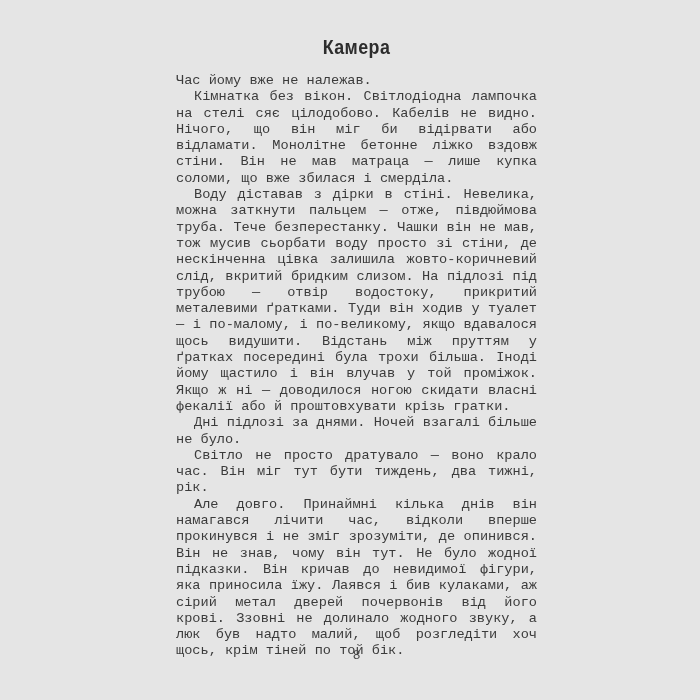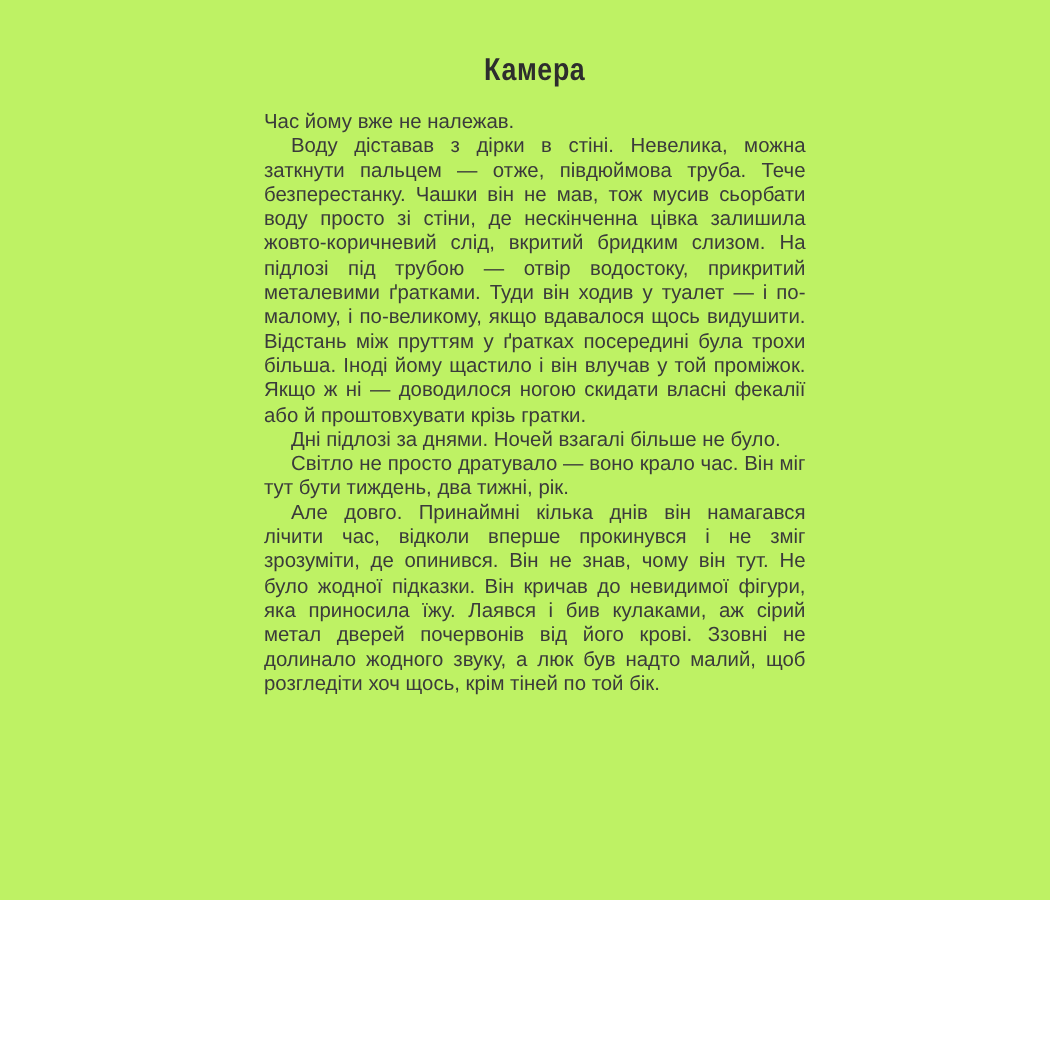--- a/index.html
+++ b/index.html
@@ -3,22 +3,22 @@
 <meta charset="utf-8">
 <style>
   html, body {
     margin: 0;
     padding: 0;
     background: #ffffff;
   }
   .page {
     position: relative;
     width: 700px;
-    height: 600px;
-    background: #bef264;
+    height: 700px;
+    background: #e5e5e5;
     overflow: hidden;
   }
   .text-block {
     position: absolute;
     left: 176px;
     top: 35px;
     width: 361px;
   }
   .chapter-title {
     margin: 0 0 14px 0;
@@ -26,21 +26,21 @@
     font-family: "Liberation Sans", sans-serif;
     font-weight: bold;
     font-size: 21px;
     line-height: 24px;
     color: #2d2d2d;
     transform: scaleX(0.85);
     transform-origin: 50% 50%;
     letter-spacing: 0.5px;
   }
   .body-text {
-    font-family: Liberation Sans, sans-serif;
+    font-family: Liberation Mono, monospace;
     font-size: 13.6px;
     line-height: 16.3px;
     color: #3b3b3b;
     text-align: justify;
     hyphens: auto;
     -webkit-hyphens: auto;
   }
   .body-text p {
     margin: 0;
     padding: 0;
@@ -61,20 +61,21 @@
   }
 </style>
 </head>
 <body>
 
 <div class="page">
   <div class="text-block">
     <h1 class="chapter-title">Камера</h1>
     <div class="body-text" lang="uk">
       <p class="first">Час йому вже не належав.</p>
+      <p>Кімнатка без вікон. Світлодіодна лампочка на стелі сяє цілодобово. Кабелів не видно. Нічого, що він міг би відірвати або відламати. Монолітне бетонне ліжко вздовж стіни. Він не мав матраца — лише купка соломи, що вже збилася і смерділа.</p>
       <p>Воду діставав з дірки в стіні. Невелика, можна заткнути пальцем — отже, півдюймова труба. Тече безперестанку. Чашки він не мав, тож мусив сьорбати воду просто зі стіни, де нескінченна цівка залишила жовто-коричневий слід, вкритий бридким слизом. На підлозі під трубою — отвір водостоку, прикритий металевими ґратками. Туди він ходив у туалет — і по-малому, і по-великому, якщо вдавалося щось видушити. Відстань між пруттям у ґратках посередині була трохи більша. Іноді йому щастило і він влучав у той проміжок. Якщо ж ні — доводилося ногою скидати власні фекалії або й проштовхувати крізь гратки.</p>
       <p>Дні підлозі за днями. Ночей взагалі більше не було.</p>
       <p>Світло не просто дратувало — воно крало час. Він міг тут бути тиждень, два тижні, рік.</p>
       <p>Але довго. Принаймні кілька днів він намагався лічити час, відколи вперше прокинувся і не зміг зрозуміти, де опинився. Він не знав, чому він тут. Не було жодної підказки. Він кричав до невидимої фігури, яка приносила їжу. Лаявся і бив кулаками, аж сірий метал дверей почервонів від його крові. Ззовні не долинало жодного звуку, а люк був надто малий, щоб розгледіти хоч щось, крім тіней по той бік.</p>
     </div>
   </div>
   <div class="page-number">8</div>
 </div>
 
 </body></html>

